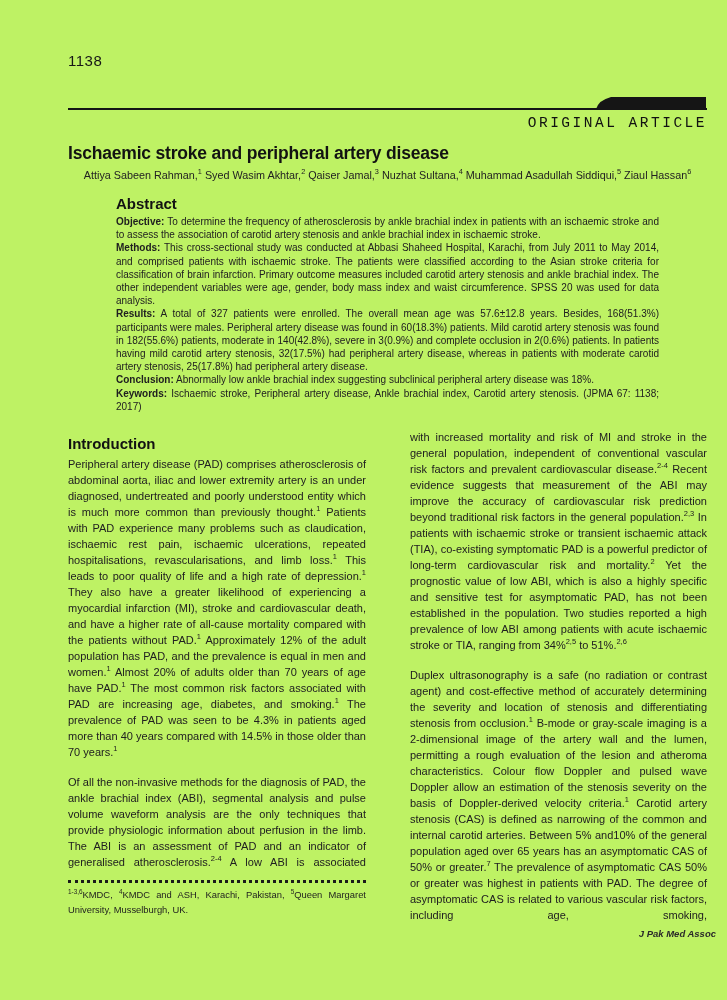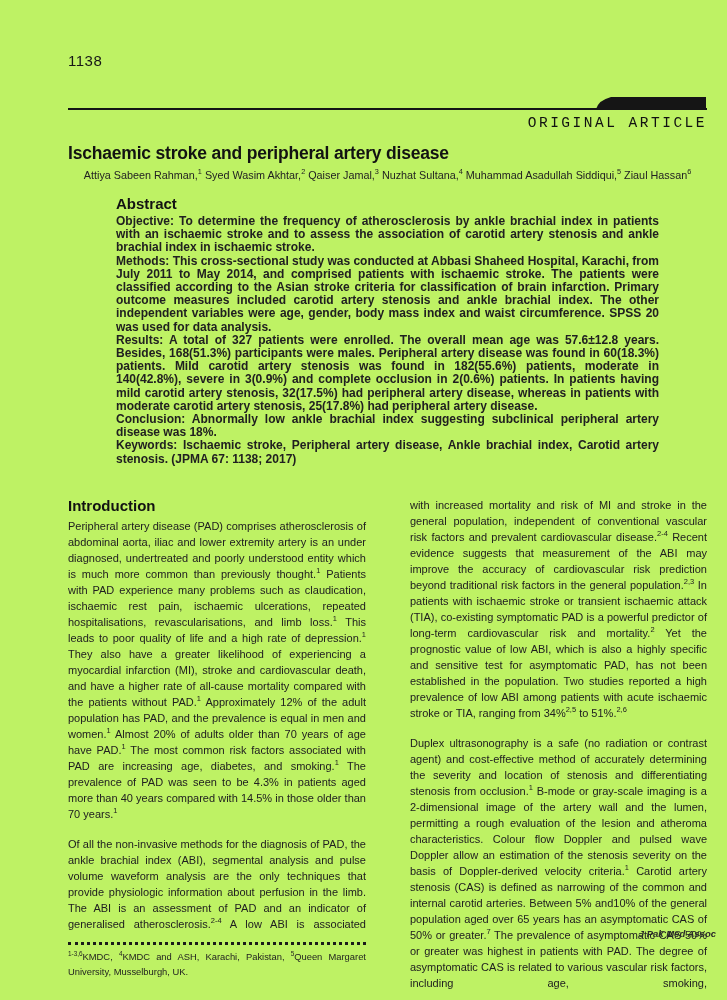--- a/index.html
+++ b/index.html
@@ -64,32 +64,31 @@
     margin: 14px 0 0 48px;
     width: 543px;
   }
   .section-heading {
     font-size: 15px;
     font-weight: bold;
     color: #121212;
   }
   .abs-p {
     margin: 0;
-    font-size: 12px;
+    font-size: 10px;
     line-height: 13.2px;
     text-align: justify;
     color: #202020;
-    font-weight: bold;
   }
   .abstract .section-heading { margin-bottom: 3px; }
   .columns {
     display: flex;
     gap: 44px;
-    margin-top: 31px;
-    align-items: flex-start;
+    margin-top: 16px;
+    align-items: center;
   }
   .col-left  { width: 303px; }
   .col-right { width: 302px; }
   .col-left .section-heading { margin-bottom: 4px; }
   .col-p {
     margin: 0 0 14px 0;
     font-size: 11px;
     line-height: 16px;
     text-align: justify;
     color: #202020;

